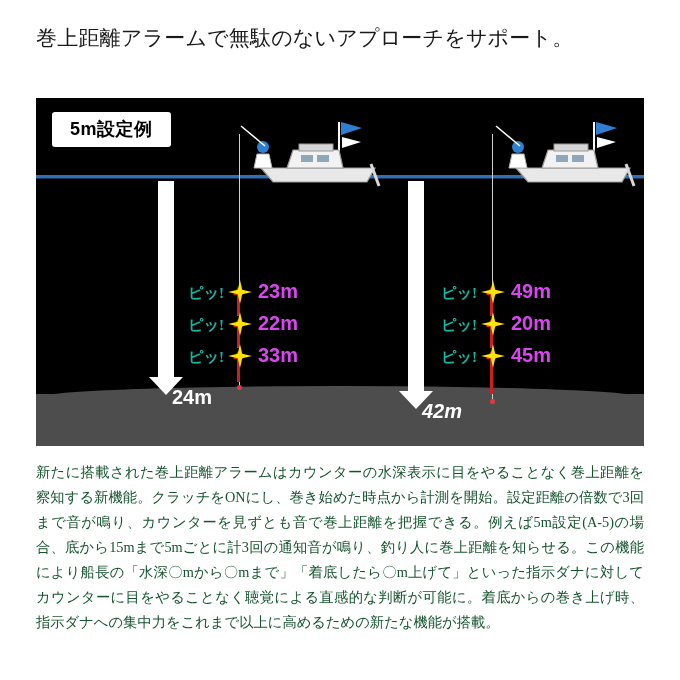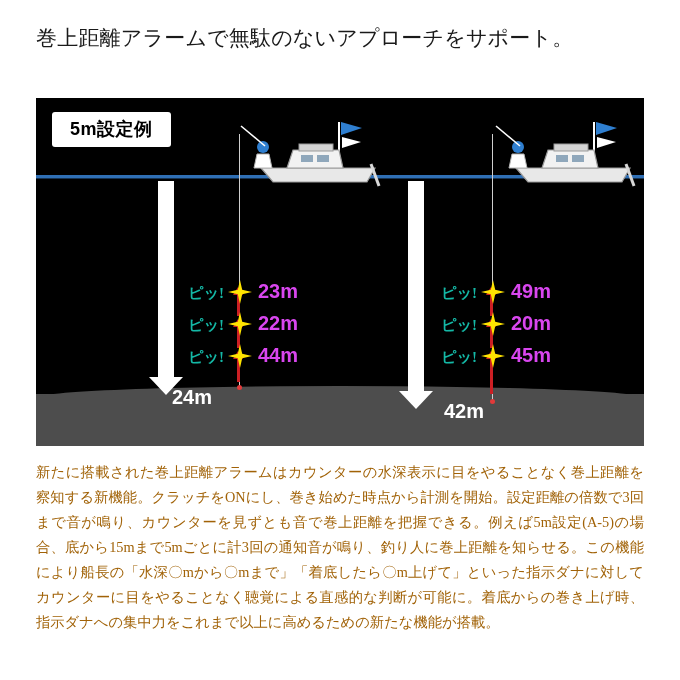--- a/index.html
+++ b/index.html
@@ -180,21 +180,21 @@
     border-bottom: 8px solid #cc1f24;
   }
   
   .bodytext {
     position: absolute;
     left: 36px;
     top: 460px;
     width: 608px;
     font-size: 14.3px;
     line-height: 1.75;
-    color: #a16207;
+    color: #14532d;
     font-family: "Liberation Serif", serif;
     text-align: justify;
   }
   .bodytext p { margin: 0; }
   svg { display: block; }
 </style>
 </head>
 <body>
 
 <div class="page">
@@ -268,42 +268,42 @@
       </span>
       <span class="dist">22m</span>
     </div>
     <div class="marker" style="left:192px; top:246px;">
       <span class="beep">ピッ!</span>
       <span class="star">
         <svg width="24" height="24" viewBox="0 0 24 24">
           <path d="M12 0 L14.2 9.8 L24 12 L14.2 14.2 L12 24 L9.8 14.2 L0 12 L9.8 9.8 Z" fill="#ffe400"></path>
         </svg>
       </span>
-      <span class="dist">44m</span>
+      <span class="dist">33m</span>
     </div>
 
     <svg style="position:absolute; left:440px; top:18px;" width="170" height="80" viewBox="0 0 170 80">
       <path d="M118 6 L118 40" stroke="#ffffff" stroke-width="2" fill="none"></path>
       <path d="M120 6 L141 12 L120 19 Z" fill="#2f7fd0"></path>
       <path d="M121 21 L140 26 L121 32 Z" fill="#ffffff"></path>
       <path d="M40 52 L154 52 L146 66 L52 66 Z" fill="#e8e8e8" stroke="#9a9a9a" stroke-width="1.2"></path>
       <path d="M72 34 L118 34 L122 52 L66 52 Z" fill="#f2f2f2" stroke="#9a9a9a" stroke-width="1.2"></path>
       <rect x="78" y="28" width="34" height="7" fill="#d5d5d5" stroke="#9a9a9a" stroke-width="1"></rect>
       <rect x="80" y="39" width="12" height="7" fill="#8fa7bb"></rect>
       <rect x="96" y="39" width="12" height="7" fill="#8fa7bb"></rect>
       <path d="M150 48 L158 70" stroke="#d8d8d8" stroke-width="3" fill="none"></path>
       <circle cx="42" cy="31" r="6" fill="#2f7fd0"></circle>
       <path d="M36 38 L48 38 L51 52 L33 52 Z" fill="#ffffff" stroke="#b5b5b5" stroke-width="1"></path>
       <path d="M44 30 L20 10" stroke="#ffffff" stroke-width="1.6" fill="none"></path>
     </svg>
 
     <div class="bigarrow" style="left:372px; top:83px; height:212px;">
       <div class="head"></div>
     </div>
-    <div class="depth-label" style="left:408px; top:302px;">42m</div>
+    <div class="depth-label" style="left:386px; top:302px;font-style:italic;">42m</div>
 
     <div class="fline" style="left:456px; top:36px; height:266px;">
       <div class="dot"></div>
     </div>
 
     <div class="uparrow" style="left:454px; top:196px; height:22px;">
       <div class="ah"></div>
     </div>
     <div class="uparrow" style="left:454px; top:228px; height:22px;">
       <div class="ah"></div>

